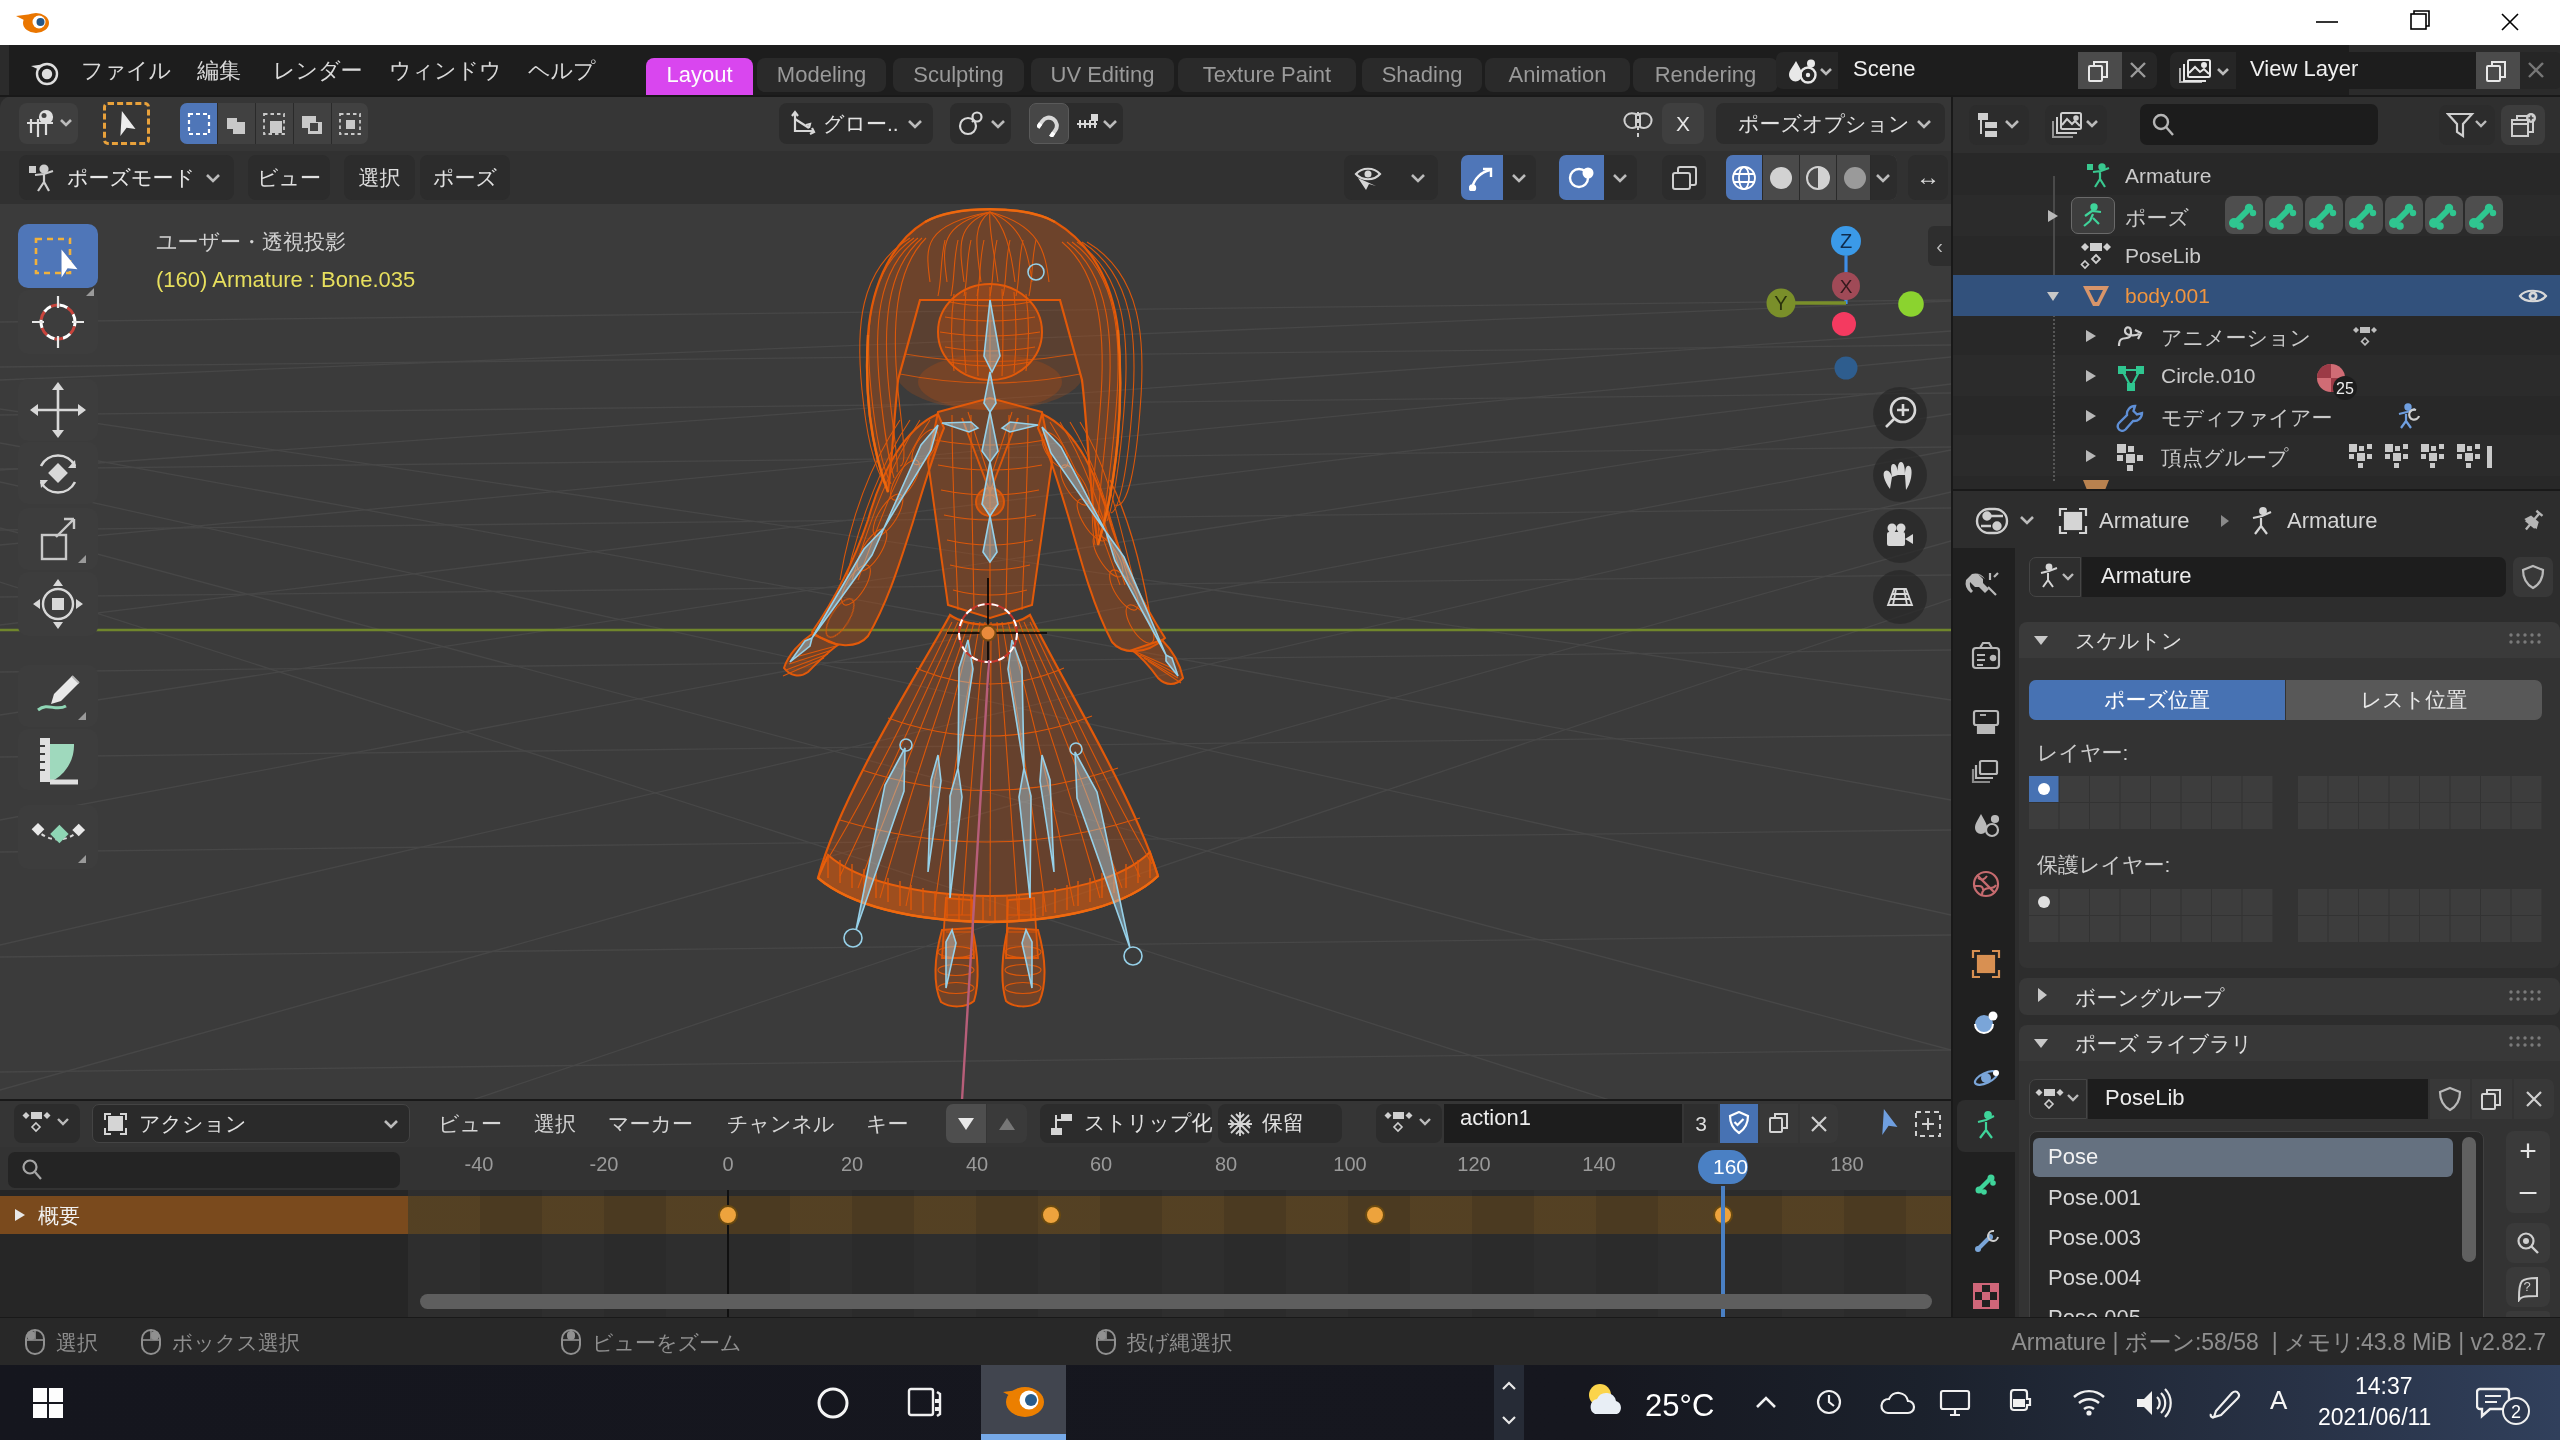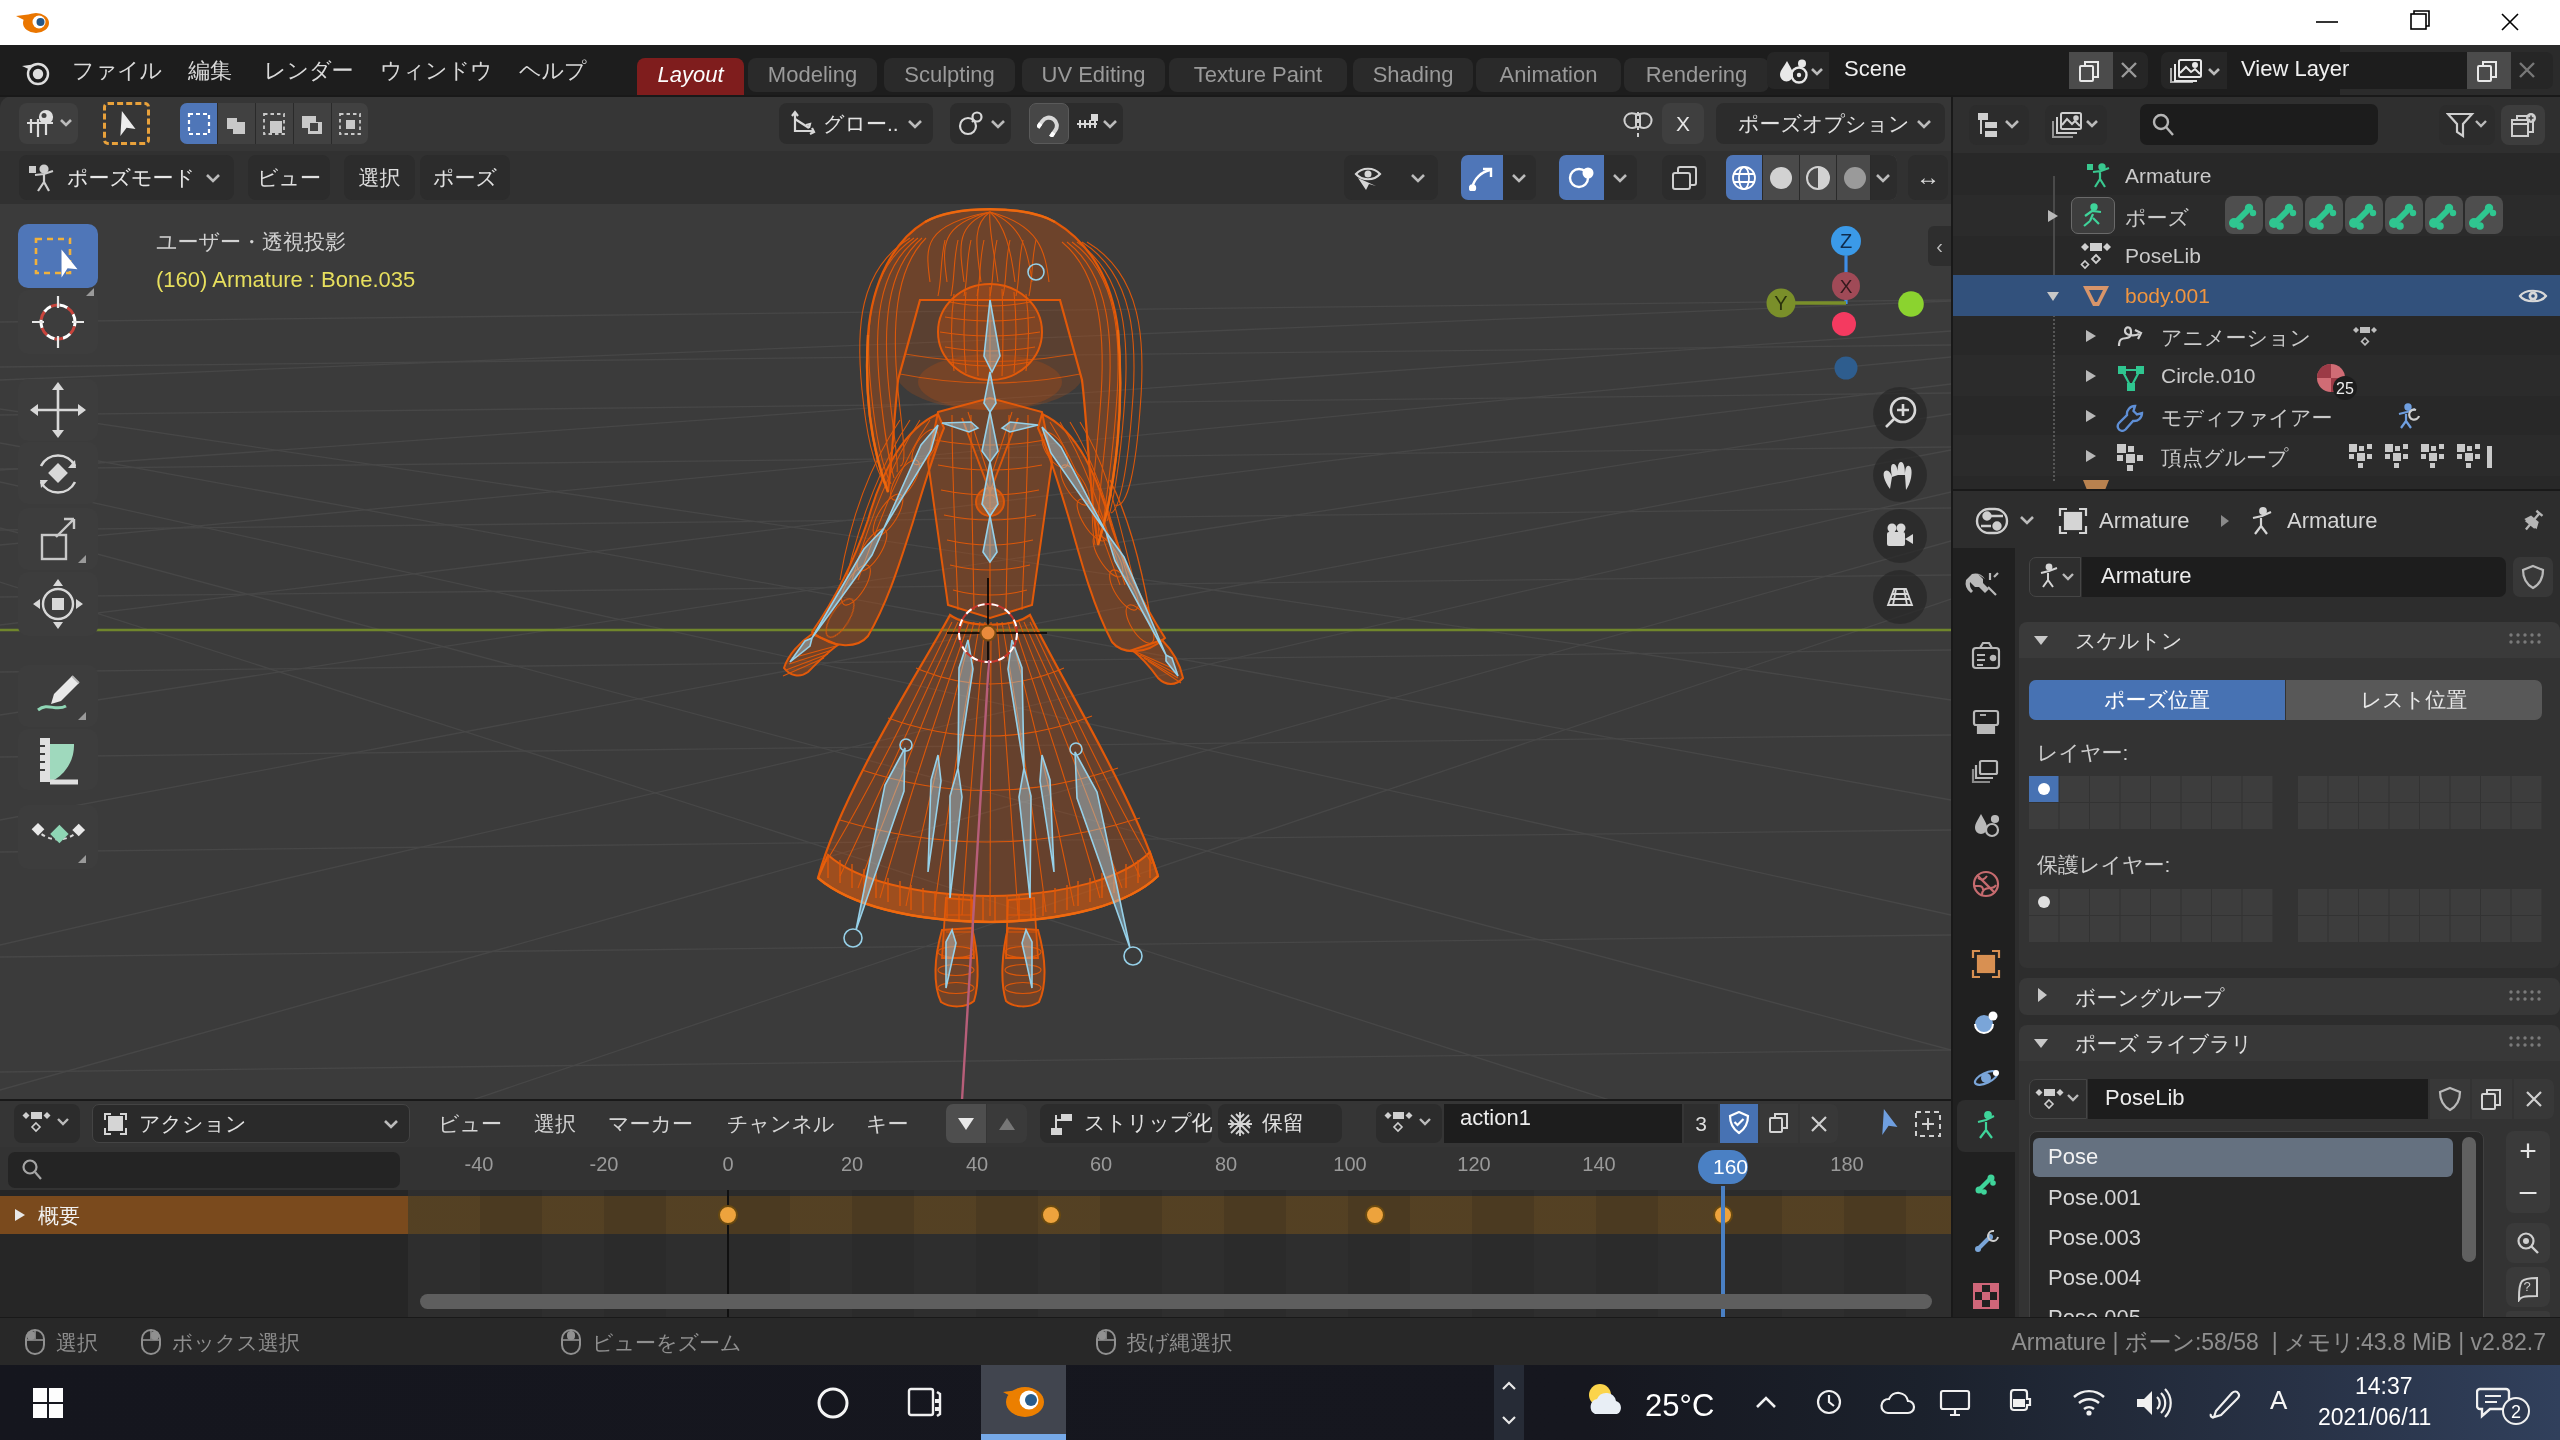--- a/index.html
+++ b/index.html
@@ -6,24 +6,24 @@
   html,body { width:2560px; height:1440px; overflow:hidden; background:#000; }
   #root { position:relative; width:2560px; height:1440px; font-family:"Liberation Sans", sans-serif; overflow:hidden; background:#2b2b2b; }
   .abs { position:absolute; }
   .txt { white-space:nowrap; }
 
   
   #titlebar { left:0; top:0; width:2560px; height:45px; background:#ffffff; color:#000; }
   #titletext { left:78px; top:9px; font-size:24px; color:#1a1a1a; }
 
   
-  #menubar { left:0; top:45px; width:2340px; height:51px; background:#1d1d1d; }
+  #menubar { left:9px; top:45px; width:2340px; height:51px; background:#1d1d1d; }
   .menuitem { top:0; height:51px; line-height:51px; font-size:22px; color:#dadada; }
   .wstab { top:13px; height:34px; line-height:34px; font-size:22px; color:#9a9a9a; background:#2a2a2a; border-radius:8px; text-align:center; }
-  .wstab.active { background:#7f1d1d; color:#fdfdfd; height:38px; border-radius:8px 8px 0 0;font-style:italic; }
+  .wstab.active { background:#d946ef; color:#fdfdfd; height:38px; border-radius:8px 8px 0 0; }
   .idsel { top:7px; height:37px; background:#262626; border-radius:7px; color:#e5e5e5; }
 
   
   #vphead1 { left:0; top:96px; width:1951px; height:55px; background:#363636; border-radius:12px 0 0 0; }
   #vphead2 { left:0; top:151px; width:1951px; height:53px; background:#313131; }
   .hbtn { background:#2c2c2c; border-radius:8px; color:#e0e0e0; }
   .blue { background:#4f76b8 !important; color:#fff; }
 
   
   #viewport { left:0; top:204px; width:1951px; height:896px; background:#3b3b3b; overflow:hidden; }

